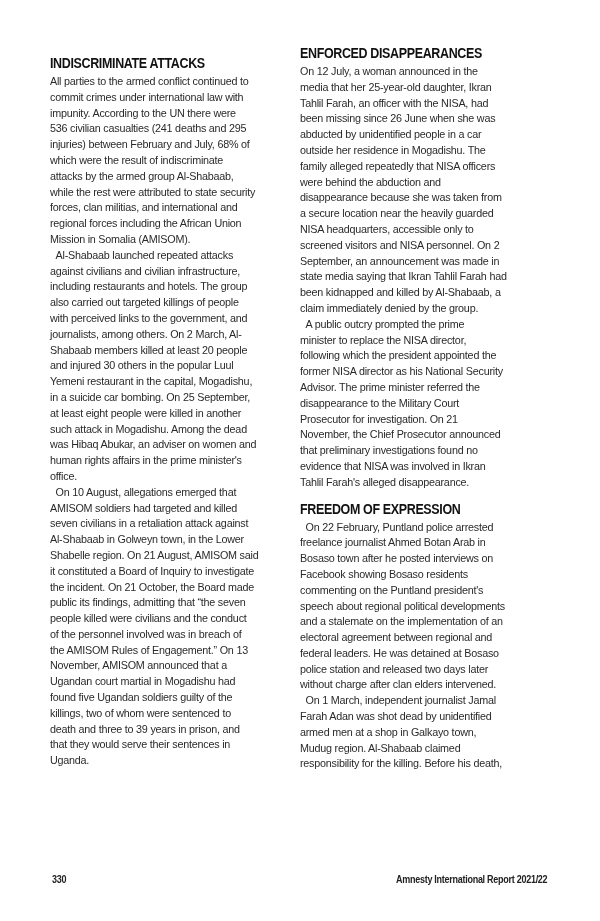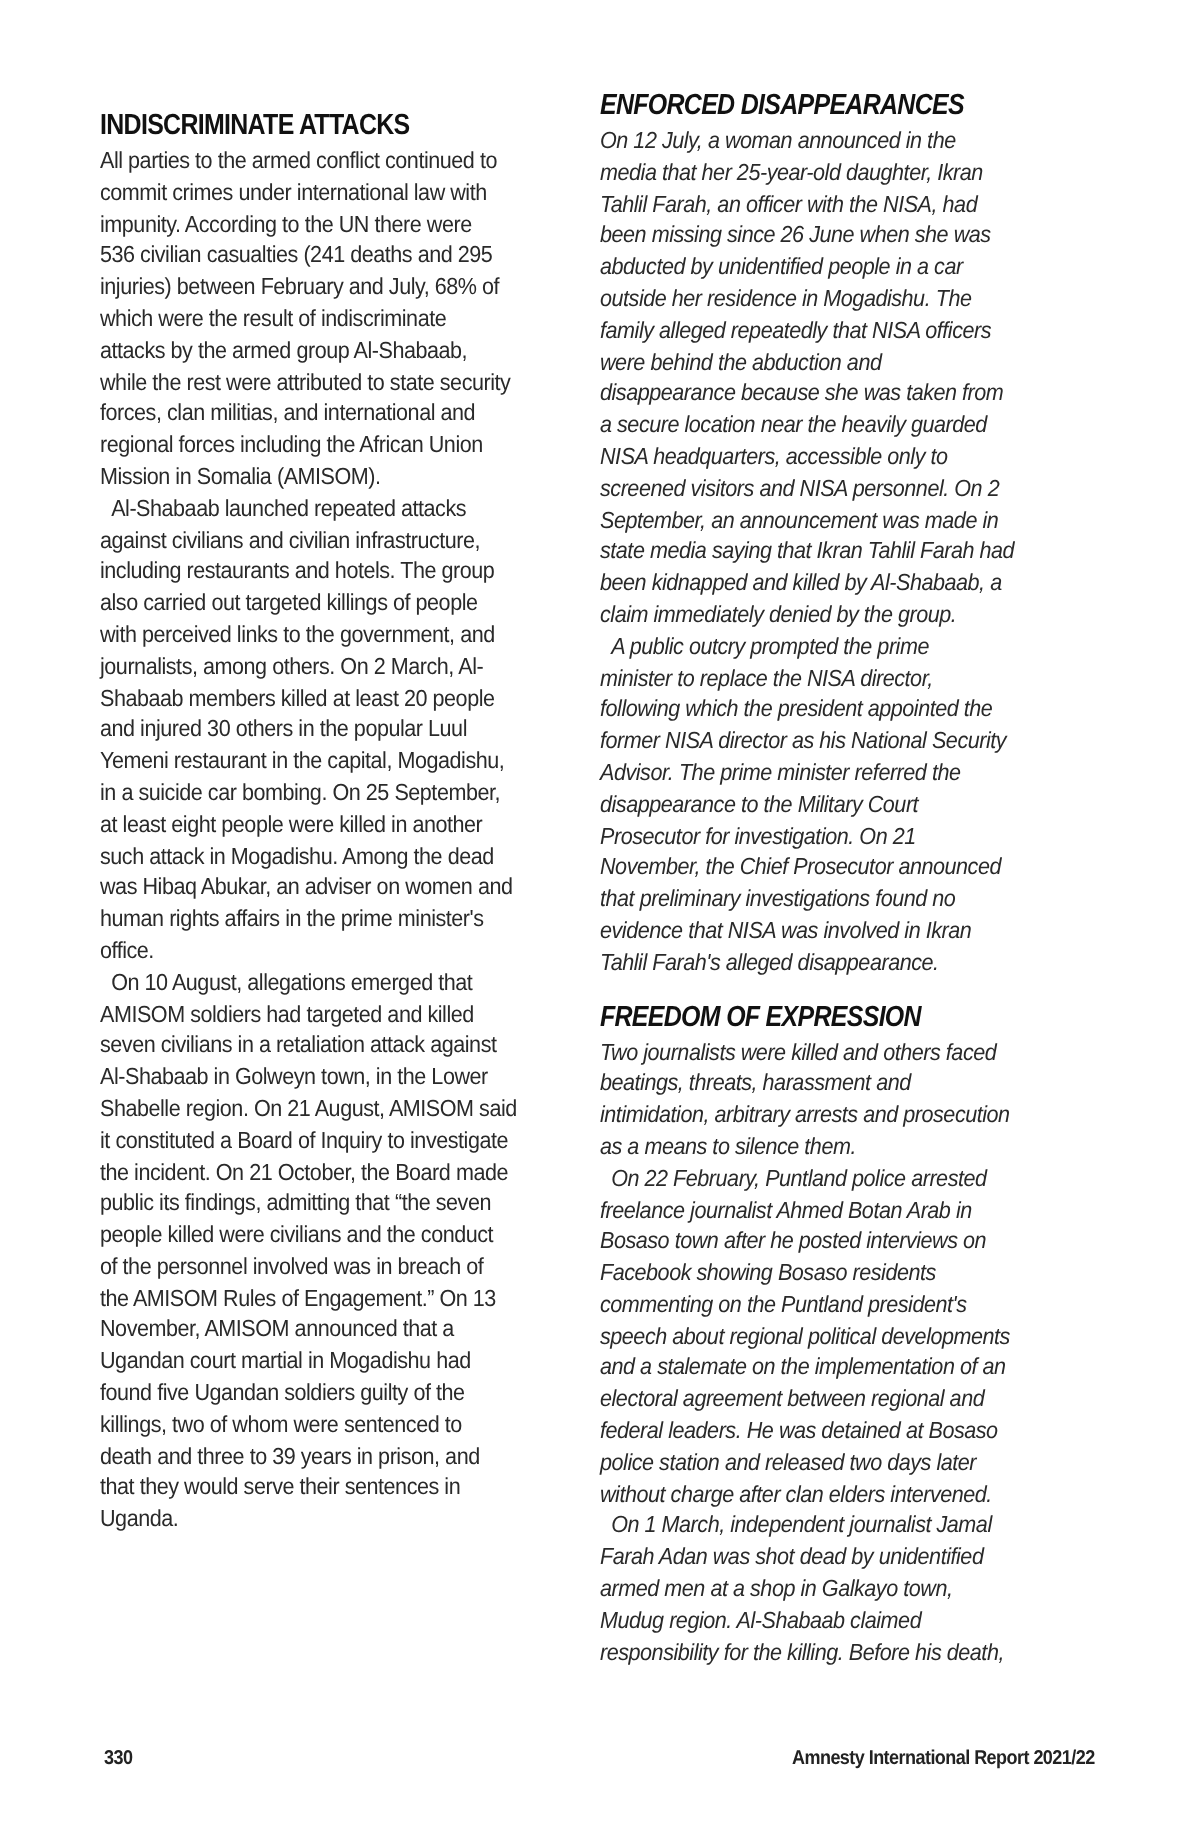--- a/index.html
+++ b/index.html
@@ -3,21 +3,21 @@
 <meta charset="utf-8">
 <style>
   html, body { margin: 0; padding: 0; }
   body {
     width: 600px; height: 921px; background: #ffffff; position: relative; overflow: hidden;
     font-family: "Liberation Sans Narrow", "Liberation Sans", sans-serif;
     color: #2a2a2a;
   }
   .col { position: absolute; top: 44px; width: 246px; }
   .col-left { left: 50px; }
-  .col-right { left: 300px; width: 250px; font-style: italic; }
+  .col-right { left: 300px; width: 250px; }
   .line {
     display: block; font-size: 11.6px; line-height: 15.8px; height: 15.8px;
     white-space: nowrap; letter-spacing: -0.25px; transform-origin: left center;
     transform: scaleX(0.93); font-stretch: condensed;
   }
   .indent { padding-left: 6px; }
   .heading {
     display: block; font-weight: bold; font-size: 14.5px; line-height: 18px;
     letter-spacing: -0.4px; color: #111; white-space: nowrap;
     transform-origin: left center; transform: scaleX(0.86); margin-bottom: 1px;
@@ -120,26 +120,20 @@
         <span class="line">November, the Chief Prosecutor announced</span>
         <span class="line">that preliminary investigations found no</span>
         <span class="line">evidence that NISA was involved in Ikran</span>
         <span class="line">Tahlil Farah's alleged disappearance.</span>
       </div>
     </div>
   <div class="gap"></div>
   <div class="heading">FREEDOM OF EXPRESSION</div>
   <div id="right-section-1">
       <div>
-        <span class="line">Two journalists were killed and others faced</span>
-        <span class="line">beatings, threats, harassment and</span>
-        <span class="line">intimidation, arbitrary arrests and prosecution</span>
-        <span class="line">as a means to silence them.</span>
-      </div>
-      <div>
         <span class="line indent">On 22 February, Puntland police arrested</span>
         <span class="line">freelance journalist Ahmed Botan Arab in</span>
         <span class="line">Bosaso town after he posted interviews on</span>
         <span class="line">Facebook showing Bosaso residents</span>
         <span class="line">commenting on the Puntland president's</span>
         <span class="line">speech about regional political developments</span>
         <span class="line">and a stalemate on the implementation of an</span>
         <span class="line">electoral agreement between regional and</span>
         <span class="line">federal leaders. He was detained at Bosaso</span>
         <span class="line">police station and released two days later</span>

